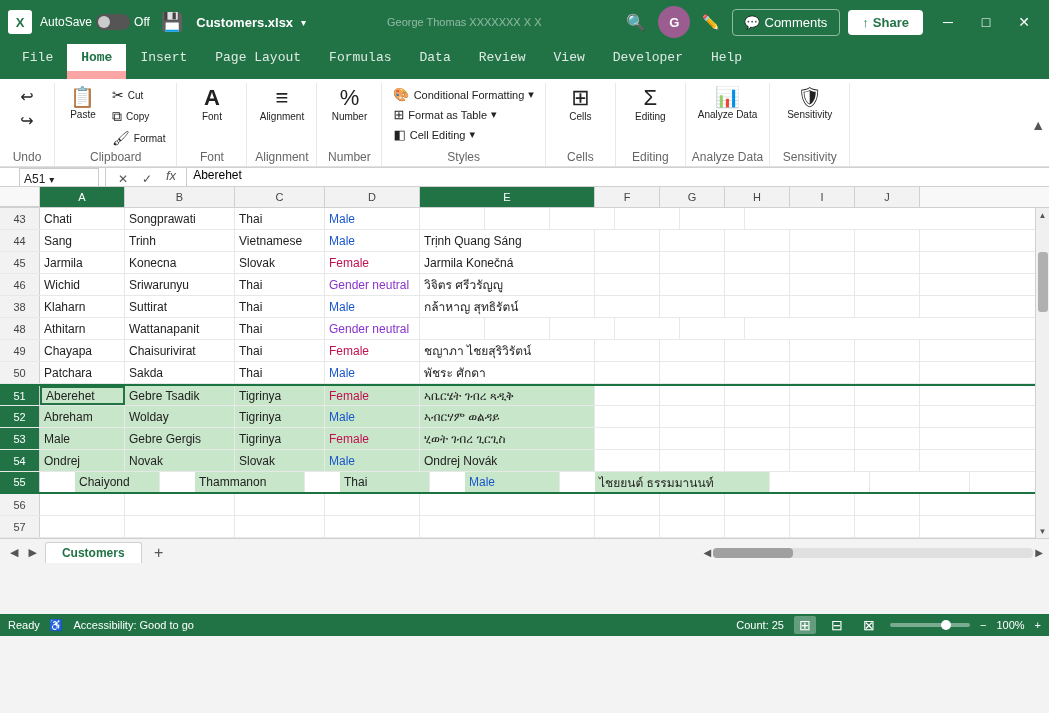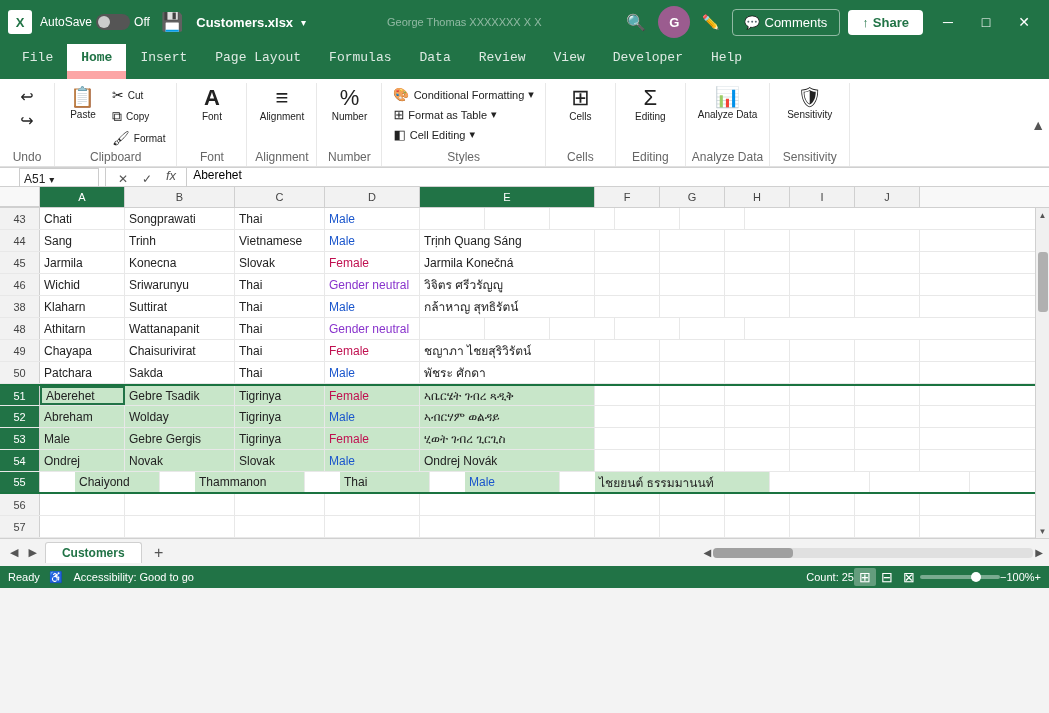--- a/index.html
+++ b/index.html
@@ -81,23 +81,23 @@
     .sb-track { flex: 1; width: 14px; position: relative; }
     .sb-thumb { width: 10px; background: #b0b0b0; border-radius: 3px; position: absolute; top: 30px; left: 2px; height: 60px; }
 
     
     #bottombar { display: flex; align-items: center; height: 28px; background: #f3f3f3; border-top: 1px solid #d0d0d0; padding: 0 6px; gap: 4px; }
     .sheet-tab { padding: 3px 16px; background: #fff; border: 1px solid #d0d0d0; border-bottom: none; border-radius: 3px 3px 0 0; cursor: pointer; font-size: 12px; color: #217346; font-weight: 600; margin-right: 2px; }
     .add-sheet-btn { width: 22px; height: 22px; display: flex; align-items: center; justify-content: center; cursor: pointer; border-radius: 50%; font-size: 16px; color: #555; }
     .bb-spacer { flex: 1; }
 
     
-    #statusbar { display: flex; align-items: center; height: 22px; background: #217346; color: #fff; padding: 0 8px; gap: 12px; font-size: 11px; }
+    #statusbar { display: flex; align-items: center; height: 22px; background: #217346; color: #fff; padding: 0 8px; gap: 12px; font-size: 11px; margin-top: 48px; }
     .sb-left { display: flex; gap: 10px; align-items: center; }
-    .sb-right { display: flex; align-items: center; gap: 0; margin-left: auto; }
+    .sb-right { display: flex; align-items: center; gap: 10px; margin-left: auto; }
     .view-btn { width: 22px; height: 18px; display: flex; align-items: center; justify-content: center; cursor: pointer; border-radius: 2px; font-size: 14px; }
     .view-btn.active { background: rgba(255,255,255,0.3); }
     .zoom-slider { width: 80px; height: 4px; background: rgba(255,255,255,0.4); border-radius: 2px; position: relative; cursor: pointer; }
     .zoom-thumb { width: 10px; height: 10px; background: #fff; border-radius: 50%; position: absolute; top: -3px; left: 70%; transform: translateX(-50%); }
   </style>
 </head>
 <body>
 
 <div id="titlebar">
   <div class="app-icon">

